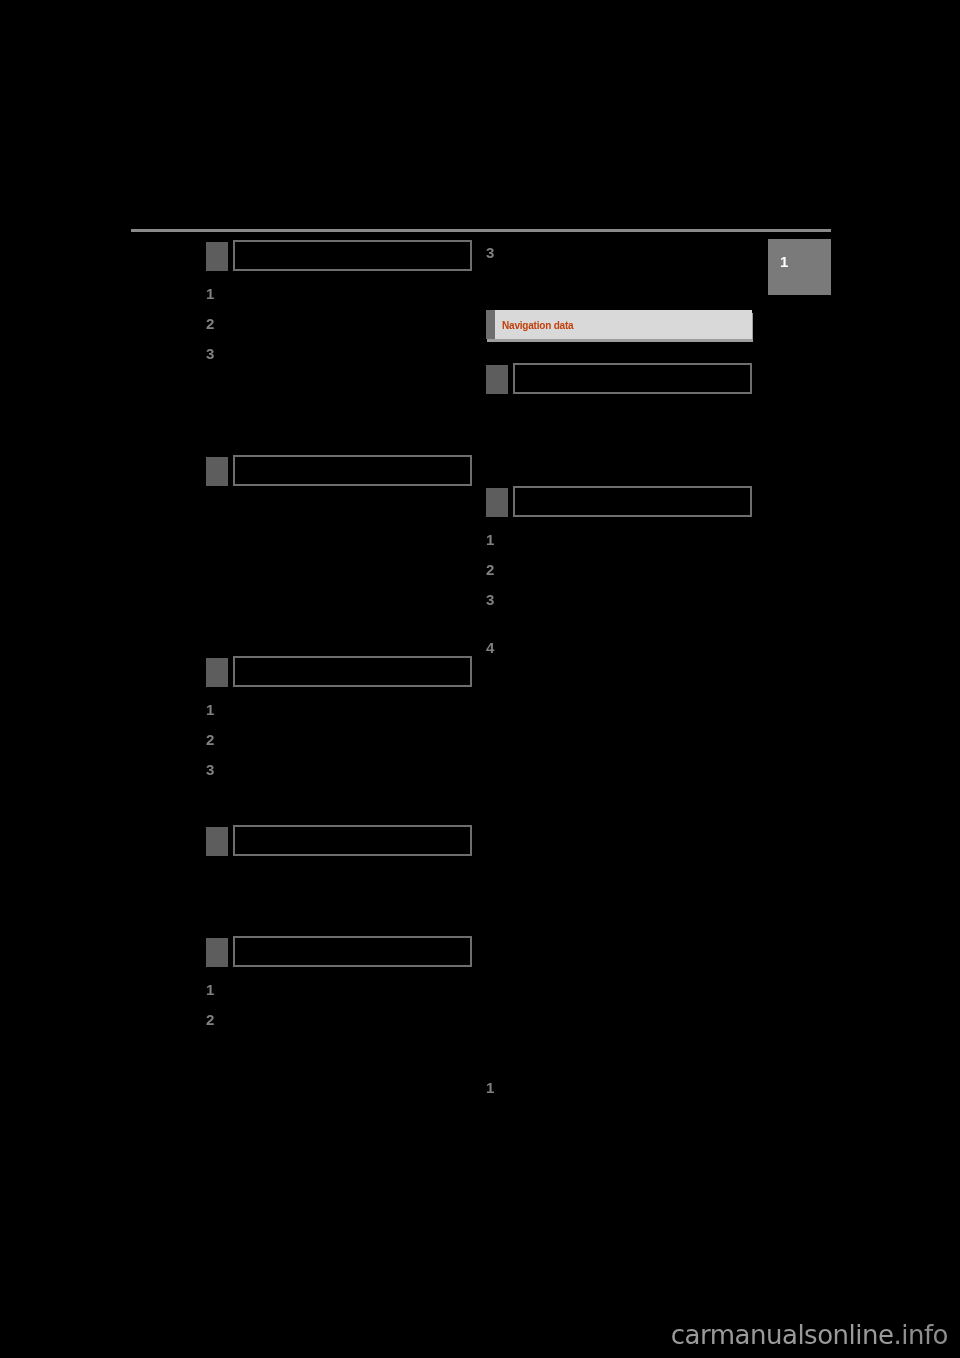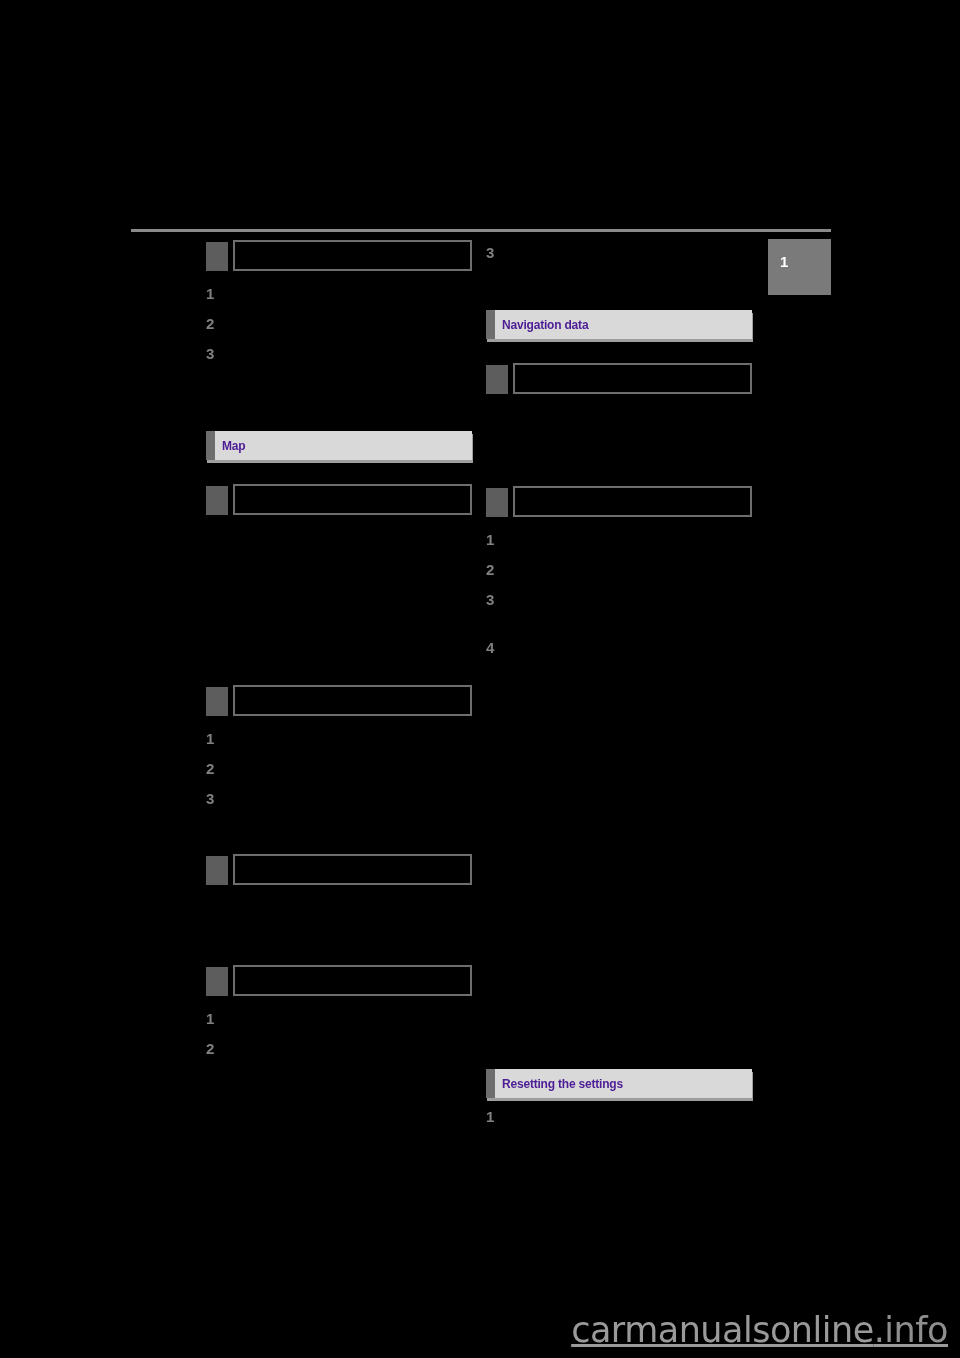--- a/index.html
+++ b/index.html
@@ -75,23 +75,23 @@
     top: 0;
     bottom: 0;
     width: 9px;
     background: #6e6e6e;
   }
   .section-header .title {
     position: absolute;
     left: 16px;
     top: 50%;
     transform: translateY(-50%);
-    font-size: 12px;
+    font-size: 10px;
     font-weight: bold;
-    color: #4c1d95;
+    color: #c2410c;
     letter-spacing: -0.2px;
     white-space: nowrap;
   }
 
   
   .sub-header {
     position: relative;
     height: 33px;
   }
   .sub-header .tab {
@@ -144,25 +144,24 @@
     display: block;
     background: #000000;
     color: #000000;
   }
 
   
   .watermark {
     position: absolute;
     right: 12px;
     bottom: 8px;
-    font-size: 35px;
+    font-size: 26px;
     color: #9a9a9a;
     letter-spacing: -0.5px;
     font-family: "DejaVu Sans", sans-serif;
-    text-decoration: underline;
   }
   .watermark .tld { color: #8e8e8e; }
 
   
   .sp-4  { height: 4px; }
   .sp-10 { height: 10px; }
   .sp-12 { height: 12px; }
   .sp-20 { height: 20px; }
   .sp-24 { height: 24px; }
   .sp-28 { height: 28px; }
@@ -205,23 +204,20 @@
       <span class="body redacted"></span>
     </div>
     <div class="sp-10"></div>
     <div class="step">
       <span class="marker">3</span>
       <span class="body redacted"></span>
     </div>
 
     <div class="sp-66"></div>
 
-    <div class="section-header">
-      <span class="title">Map</span>
-    </div>
 
     <div class="sp-24"></div>
 
     <div class="sub-header">
       <span class="tab"></span>
       <span class="box">
         <span class="label redacted"></span>
       </span>
     </div>
 
@@ -337,23 +333,20 @@
     </div>
     <div class="sp-28"></div>
     <div class="step">
       <span class="marker">4</span>
       <span class="body redacted"></span>
     </div>
 
     <div class="sp-320"></div>
     <div class="sp-90"></div>
 
-    <div class="section-header">
-      <span class="title">Resetting the settings</span>
-    </div>
 
     <div class="sp-10"></div>
 
     <div class="step">
       <span class="marker">1</span>
       <span class="body redacted"></span>
     </div>
 
   </div>
 

